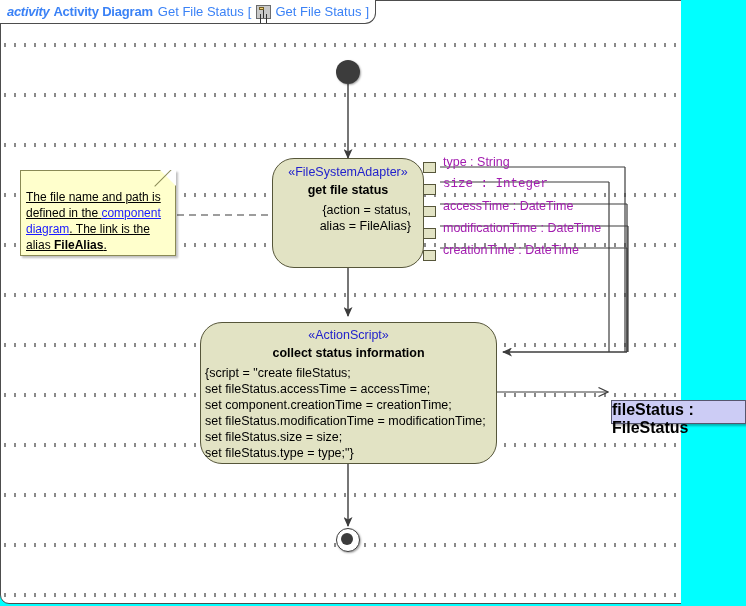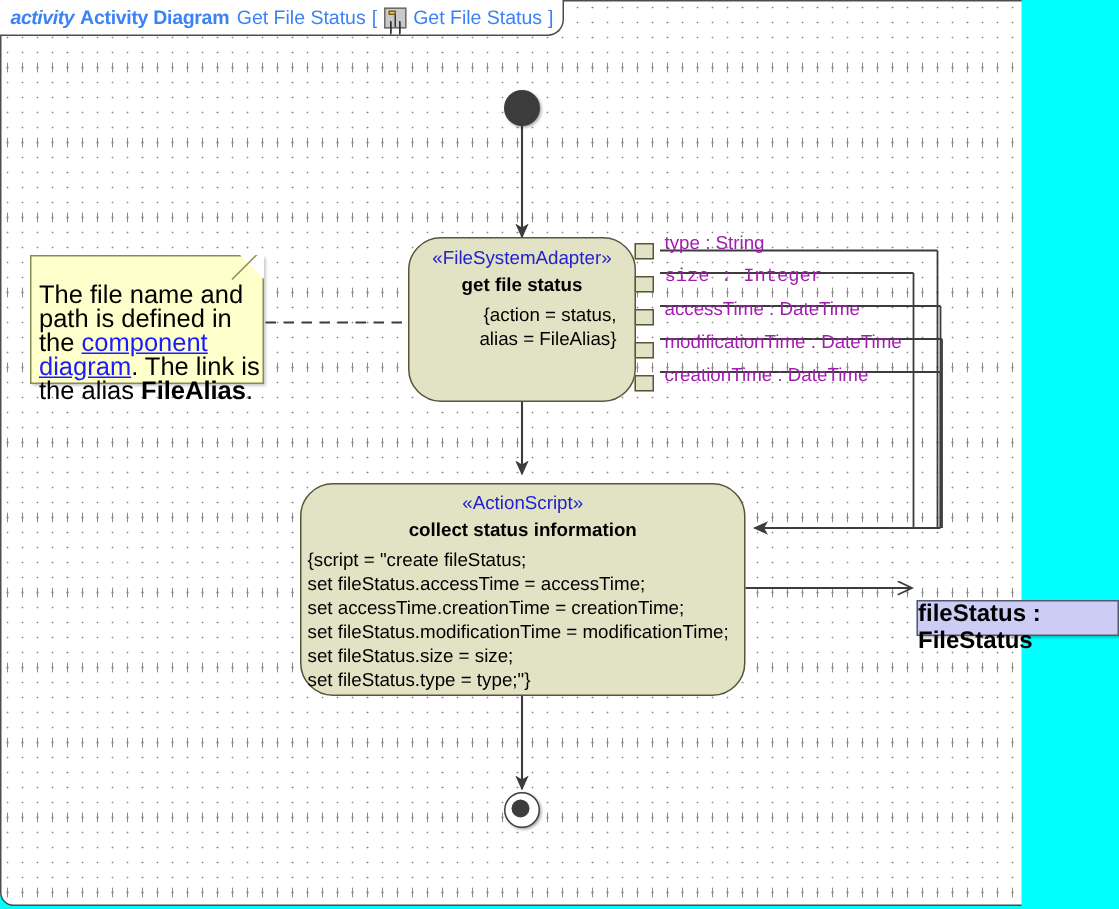--- a/index.html
+++ b/index.html
@@ -212,23 +212,24 @@
     height: 1px;
     background: #8a8a55;
     transform: rotate(-45deg);
     transform-origin: center;
   }
   #note .note-text {
     position: absolute;
     left: 5px;
     top: 18px;
     width: 148px;
-    font-size: 17px;
+    font-size: 12px;
     line-height: 16px;
     color: #000000;
+    text-decoration: underline;
   }
   #note .lnk {
     color: #1a1aff;
     text-decoration: underline;
   }
   #note .bd { font-weight: bold; }
 
   
   .pin {
     position: absolute;
@@ -340,21 +341,21 @@
   <div class="pinlabel" style="left:443px; top:221px;">modificationTime : DateTime</div>
   <div class="pinlabel" style="left:443px; top:199px;">accessTime : DateTime</div>
   <div class="pinlabel" style="left:443px; top:243px;">creationTime : DateTime</div>
 
   <div class="node action" style="left:200px; top:322px; width:297px; height:142px;">
     <div class="stereo" style="margin-top:5px;">«ActionScript»</div>
     <div class="aname" style="margin-top:2px;">collect status information</div>
     <div style="margin-top:4px; text-align:left; padding-left:4px;">
       <div class="abody">{script = "create fileStatus;</div>
       <div class="abody">set fileStatus.accessTime = accessTime;</div>
-      <div class="abody">set accessTime.creationTime = creationTime;</div>
+      <div class="abody">set component.creationTime = creationTime;</div>
       <div class="abody">set fileStatus.modificationTime = modificationTime;</div>
       <div class="abody">set fileStatus.size = size;</div>
       <div class="abody">set fileStatus.type = type;"}</div>
     </div>
   </div>
 
   <div id="end-node"></div>
 
   <div id="note">
     <div class="dogear"></div>

